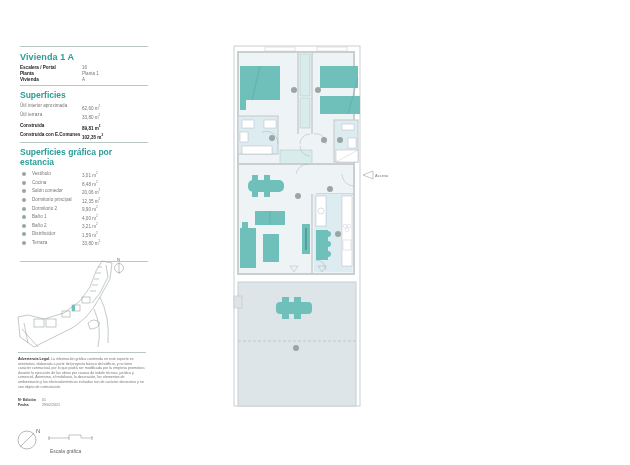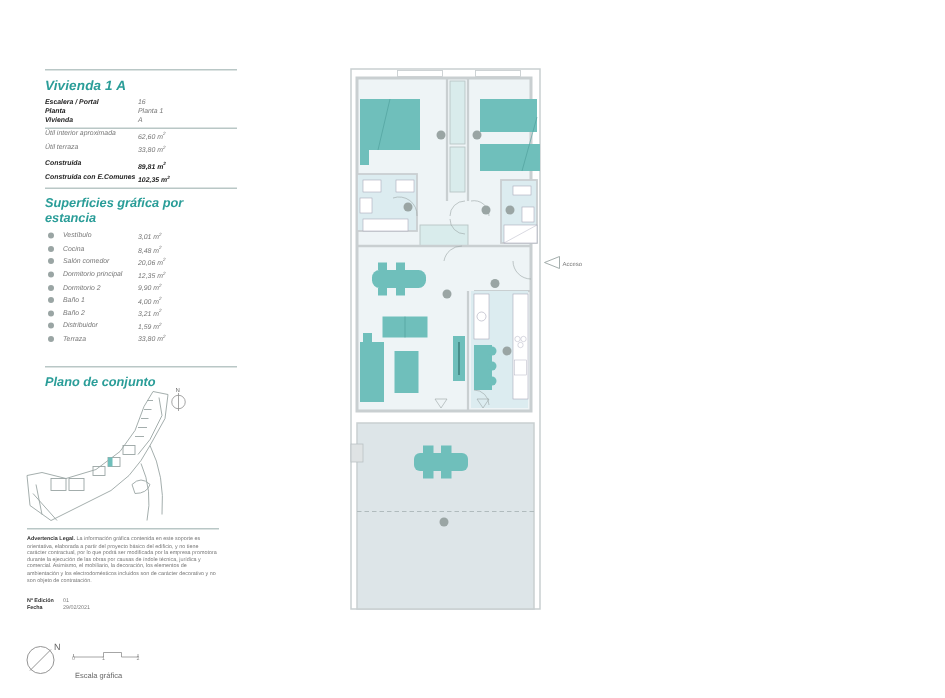--- a/index.html
+++ b/index.html
@@ -1,19 +1,19 @@
 <!DOCTYPE html>
 <html><head>
   <meta charset="utf-8">
   <style>
     * { box-sizing: border-box; margin: 0; padding: 0; }
     html, body { width: 630px; height: 465px; background: #ffffff; overflow: hidden; }
     body { position: relative; font-family: "Liberation Sans", sans-serif; color: #3a3a3a; }
 
-    .sidebar { position: absolute; left: 30px; top: 46px; width: 128px; font-style: italic; }
+    .sidebar { position: absolute; left: 20px; top: 46px; width: 128px; }
     .rule { height: 1px; background: #b9c7c6; width: 128px; }
     .h1 { color: #2a9d98; font-size: 9px; font-weight: bold; margin-top: 5px; margin-bottom: 3px; letter-spacing: 0.1px; }
     .h2 { color: #2a9d98; font-size: 8.5px; font-weight: bold; margin-top: 4px; margin-bottom: 3px; }
     .kv { display: flex; font-size: 4.6px; line-height: 6px; }
     .kv .k { width: 62px; }
     .kv.b .k, .kv.b .v { font-weight: bold; color: #222; }
     .kv .k.light { color: #777; }
     .kv .v.light { color: #777; }
     .room { display: flex; align-items: center; font-size: 4.6px; line-height: 6px; color: #777; }
     .room .dot { width: 4px; height: 4px; border-radius: 50%; background: #9aa5a4; margin: 0 6px 0 2px; }
@@ -49,20 +49,21 @@
   <div class="kv b">
       <span class="k">Planta</span>
       <span class="v" style="font-weight:normal;color:#777">Planta 1</span>
     </div>
   <div class="kv b">
       <span class="k">Vivienda</span>
       <span class="v" style="font-weight:normal;color:#777">A</span>
     </div>
   <div class="rule" style="margin-top:2px"></div>
 
+  <div class="h2">Superficies</div>
   <div class="kv">
       <span class="k light">Útil interior aproximada</span>
       <span class="v light"><span>62,60 m</span><sup>2</sup></span>
     </div>
   <div class="kv">
       <span class="k light">Útil terraza</span>
       <span class="v light"><span>33,80 m</span><sup>2</sup></span>
     </div>
   <div class="kv b" style="margin-top:3px">
       <span class="k">Construida</span>
@@ -114,21 +115,20 @@
       <span class="dot"></span>
       <span class="rn">Distribuidor</span>
       <span><span>1,59 m</span><sup>2</sup></span>
     </div>
   <div class="room">
       <span class="dot"></span>
       <span class="rn">Terraza</span>
       <span><span>33,80 m</span><sup>2</sup></span>
     </div>
   <div class="rule" style="margin-top:14px"></div>
-  <div class="h2" style="margin-top:4px">Plano de conjunto</div>
 </div>
 
 <svg class="site-plan" viewBox="0 0 110 92" width="110" height="92">
   <g fill="none" stroke="#9aa5a4" stroke-width="0.6">
     <path d="M88 4 L98 6 L96 22 L86 40 L80 50 L72 60 L60 70 L40 80 L20 90 L6 80 L4 60 L14 58 L30 62 L50 56 L66 44 L76 30 L82 14 Z"></path>
     <path d="M92 8 L94 20 L86 36 L78 46"></path>
     <path d="M84 10 L88 10 M82 16 L87 16 M80 22 L85 22 M78 28 L84 28 M76 34 L82 34"></path>
     <rect x="68" y="40" width="8" height="6"></rect>
     <rect x="58" y="48" width="8" height="6"></rect>
     <rect x="48" y="54" width="8" height="6"></rect>

